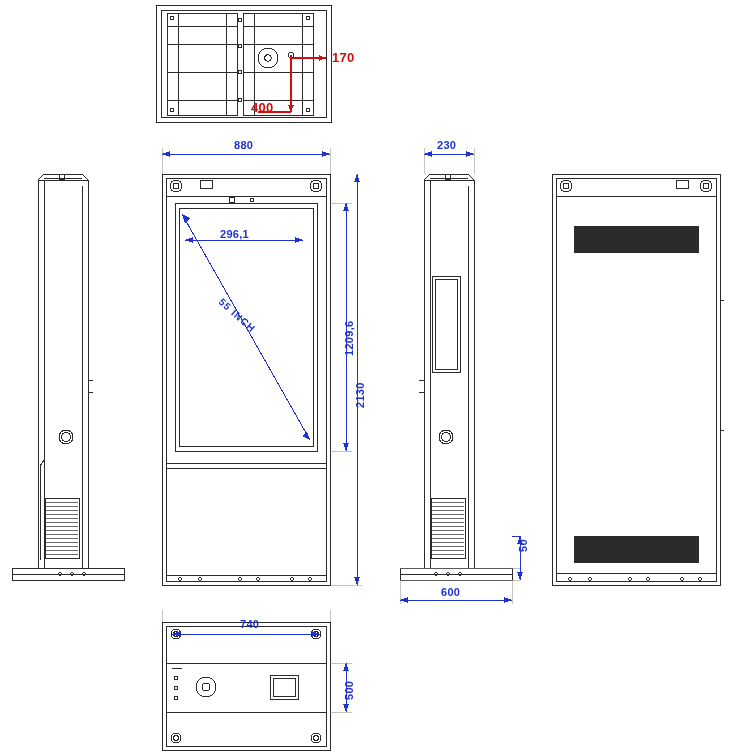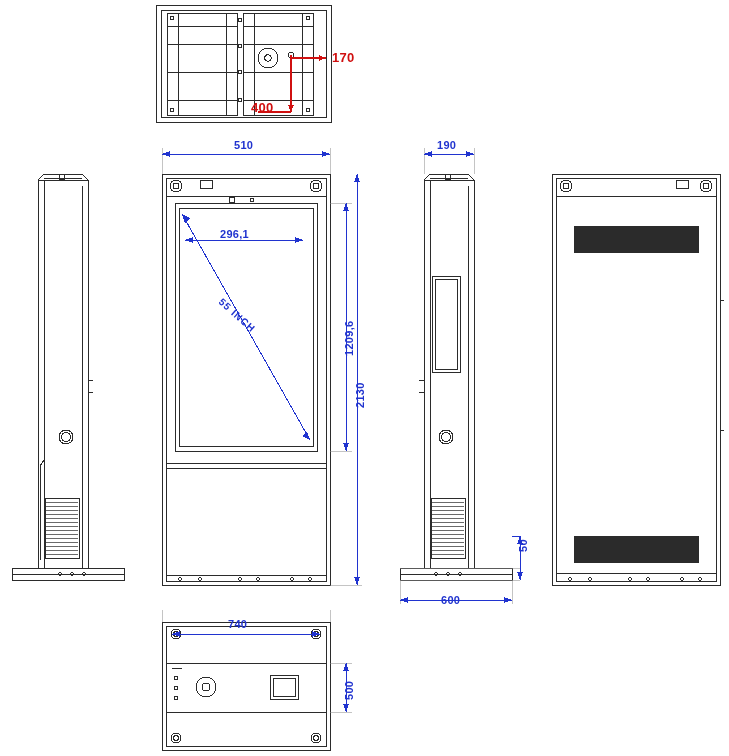--- a/index.html
+++ b/index.html
@@ -327,33 +327,33 @@
         <path d="M346 663 l-3 8 l6 0 z" fill="#2033cf" stroke="none"></path>
         <path d="M346 712 l-3 -8 l6 0 z" fill="#2033cf" stroke="none"></path>
       </g>
     </g>
   </svg>
 
   <div class="dim-label red" style="left:332px; top:50px;">170</div>
 
   <div class="dim-label red" style="left:251px; top:100px;">400</div>
 
-  <div class="dim-label" style="left:234px; top:139px;">510</div>
-
-  <div class="dim-label" style="left:437px; top:139px;">190</div>
+  <div class="dim-label" style="left:234px; top:139px;">880</div>
+
+  <div class="dim-label" style="left:437px; top:139px;">230</div>
 
   <div class="dim-label" style="left:220px; top:228px;">296,1</div>
 
   <div class="dim-label diag" style="left:224px; top:296px;">55 INCH</div>
 
   <div class="dim-label vert" style="left:343px; top:356px;">1209,6</div>
 
   <div class="dim-label vert" style="left:354px; top:408px;">2130</div>
 
-  <div class="dim-label" style="left:441px; top:586px;margin-top:8px;">600</div>
+  <div class="dim-label" style="left:441px; top:586px;">600</div>
 
   <div class="dim-label vert" style="left:517px; top:552px;">50</div>
 
-  <div class="dim-label" style="left:228px; top:618px;">740</div>
+  <div class="dim-label" style="left:240px; top:618px;">740</div>
 
   <div class="dim-label vert" style="left:343px; top:700px;">500</div>
 
 </div>
 
 </body></html>

